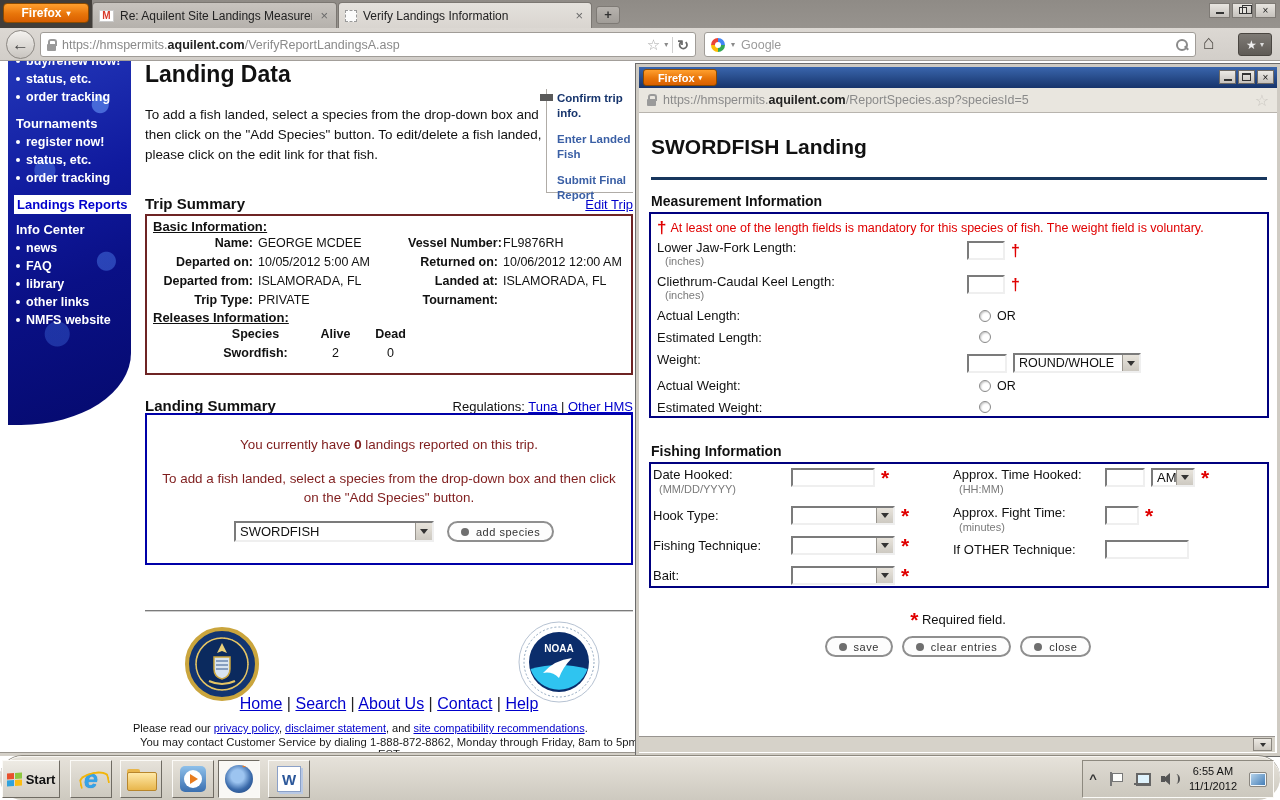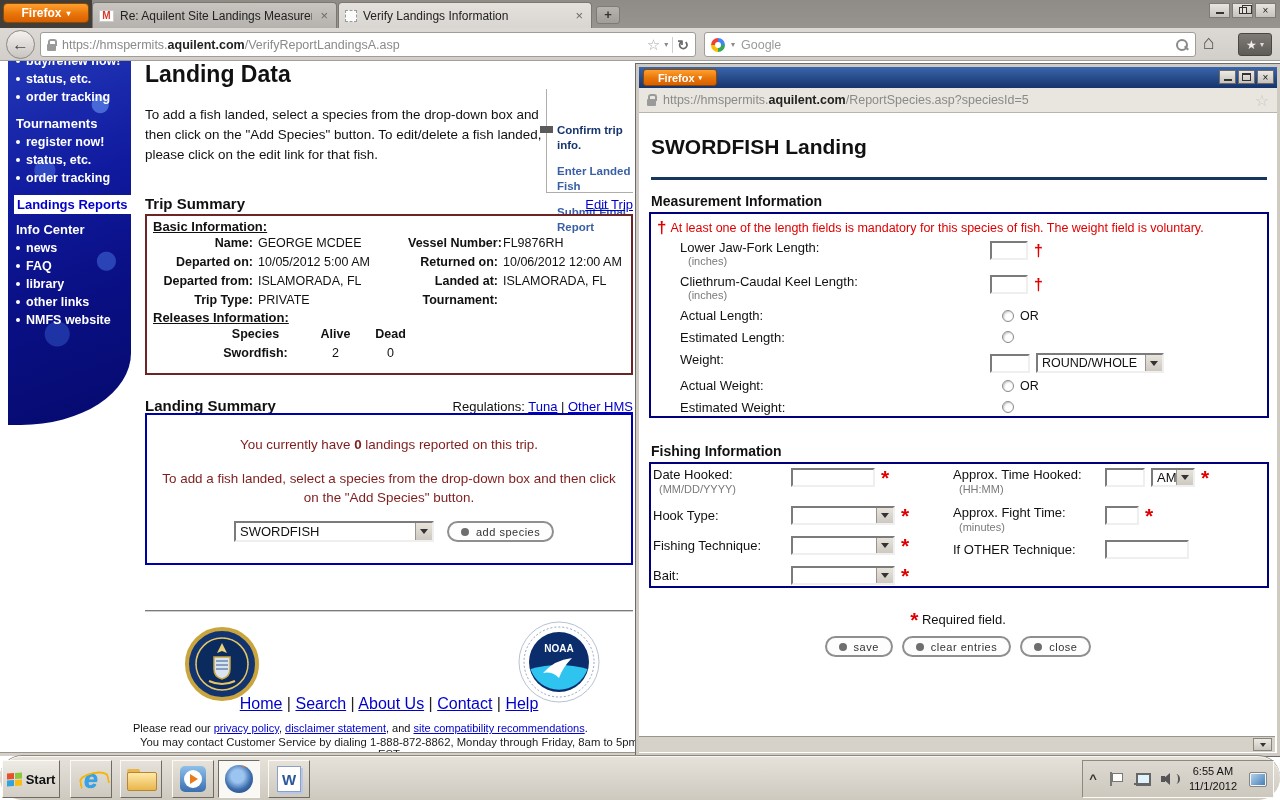--- a/index.html
+++ b/index.html
@@ -67,21 +67,21 @@
   .sitem { margin:4px 0; display:flex; align-items:center; gap:6px; }
   .sdot { width:4px; height:4px; border-radius:50%; background:#fff; flex:0 0 auto; }
   .shead { font-size:13px; font-weight:bold; margin:12px 0 4px 0; }
   .clip1 { margin-top:-7px; }
   .lreports { background:#fff; color:#0000cc; font-weight:bold; font-size:13px; padding:2px 3px; margin:10px 0 8px -2px; width:118px; }
 
   .content { position:absolute; left:145px; top:0; width:488px; height:695px; }
   .h1 { font-size:23px; font-weight:bold; letter-spacing:0; }
   .intro { position:absolute; top:44px; left:0; width:402px; font-size:13.4px; line-height:1.5; color:#111; }
   .stepsbox { position:absolute; left:401px; top:28px; width:87px; height:104px; border-left:1px solid #b0aca7; border-bottom:1px solid #b0aca7; padding:2px 0 0 10px; }
-  .step1 { font-size:11.5px; font-weight:bold; color:#17356d; position:relative; line-height:1.3;margin-top:32px; }
+  .step1 { font-size:11.5px; font-weight:bold; color:#17356d; position:relative; line-height:1.3; }
   .stepmark { position:absolute; left:-17px; top:3px; width:13px; height:7px; background:#5a5a5a; }
   .steplink { font-size:11.5px; font-weight:bold; color:#3a5fa5; margin-top:11px; line-height:1.3; }
 
   .secline { position:absolute; left:0; width:488px; }
   .sechead { font-size:15px; font-weight:bold; }
   .alink { color:#0000cc; text-decoration:underline; cursor:pointer; }
   .tripbox { position:absolute; top:153px; left:0; width:488px; height:161px; border:2px solid #6e2424; padding:3px 6px; }
   .ul13 { font-size:13px; font-weight:bold; text-decoration:underline; }
   .trow { display:grid; grid-template-columns:105px 150px 95px 1fr; line-height:19px; font-size:12.5px; }
   .tl { font-weight:bold; text-align:right; padding-right:5px; white-space:nowrap; }
@@ -122,21 +122,21 @@
     color:#fff; font-weight:bold; font-size:11px; display:flex; align-items:center; justify-content:center; gap:4px; }
   .pwinctl { position:absolute; right:3px; top:3px; display:flex; gap:2px; }
   .pwbtn { width:17px; height:14px; background:linear-gradient(180deg,#eceae6,#c6c2bd); border:1px solid #6f6b66; display:flex; align-items:center; justify-content:center; font-size:10px; color:#111; }
   .purl { height:25px; background:#e9e6df; border-bottom:1px solid #b8b4ae; display:flex; align-items:center; padding:0 8px; gap:7px; }
   .purl .star { font-size:16px; color:#c9c6c0; }
   .pbody { position:relative; height:640px; background:#fff; }
   .ph1 { position:absolute; top:22px; left:12px; font-size:21px; font-weight:bold; }
   .phr { position:absolute; top:64px; left:12px; width:616px; height:3px; background:#17365d; }
   .psub { position:absolute; left:12px; font-size:14px; font-weight:bold; }
   .mbox { position:absolute; top:99px; left:10px; width:620px; height:206px; border:2px solid #00007f; padding:2px 6px; }
-  .mrow { position:relative;margin-left:23px; }
+  .mrow { position:relative; }
   .mlabel { font-size:13px; }
   .munit { font-size:11px; color:#7a7a7a; margin-left:8px; display:block; }
   .mctrl { position:absolute; top:1px; left:310px; display:flex; align-items:center; gap:6px; }
   .dagger { color:#e00000; font-size:16px; font-weight:bold; }
   .notice { color:#e00000; font-size:12.5px; height:24px; display:flex; align-items:center; gap:4px; }
   .notice .dagger { font-size:17px; }
   .radio { width:12px; height:12px; border-radius:50%; border:1px solid #8a8a8a; background:#fff; box-shadow:inset 1px 1px 2px #c4c4c4; display:inline-block; }
   .or { font-size:12.5px; }
   .fbox { position:absolute; top:349px; left:10px; width:620px; height:126px; border:2px solid #00007f; padding:4px 2px; display:grid; grid-template-columns:300px 1fr; }
   .frow { display:flex; align-items:flex-start; }

